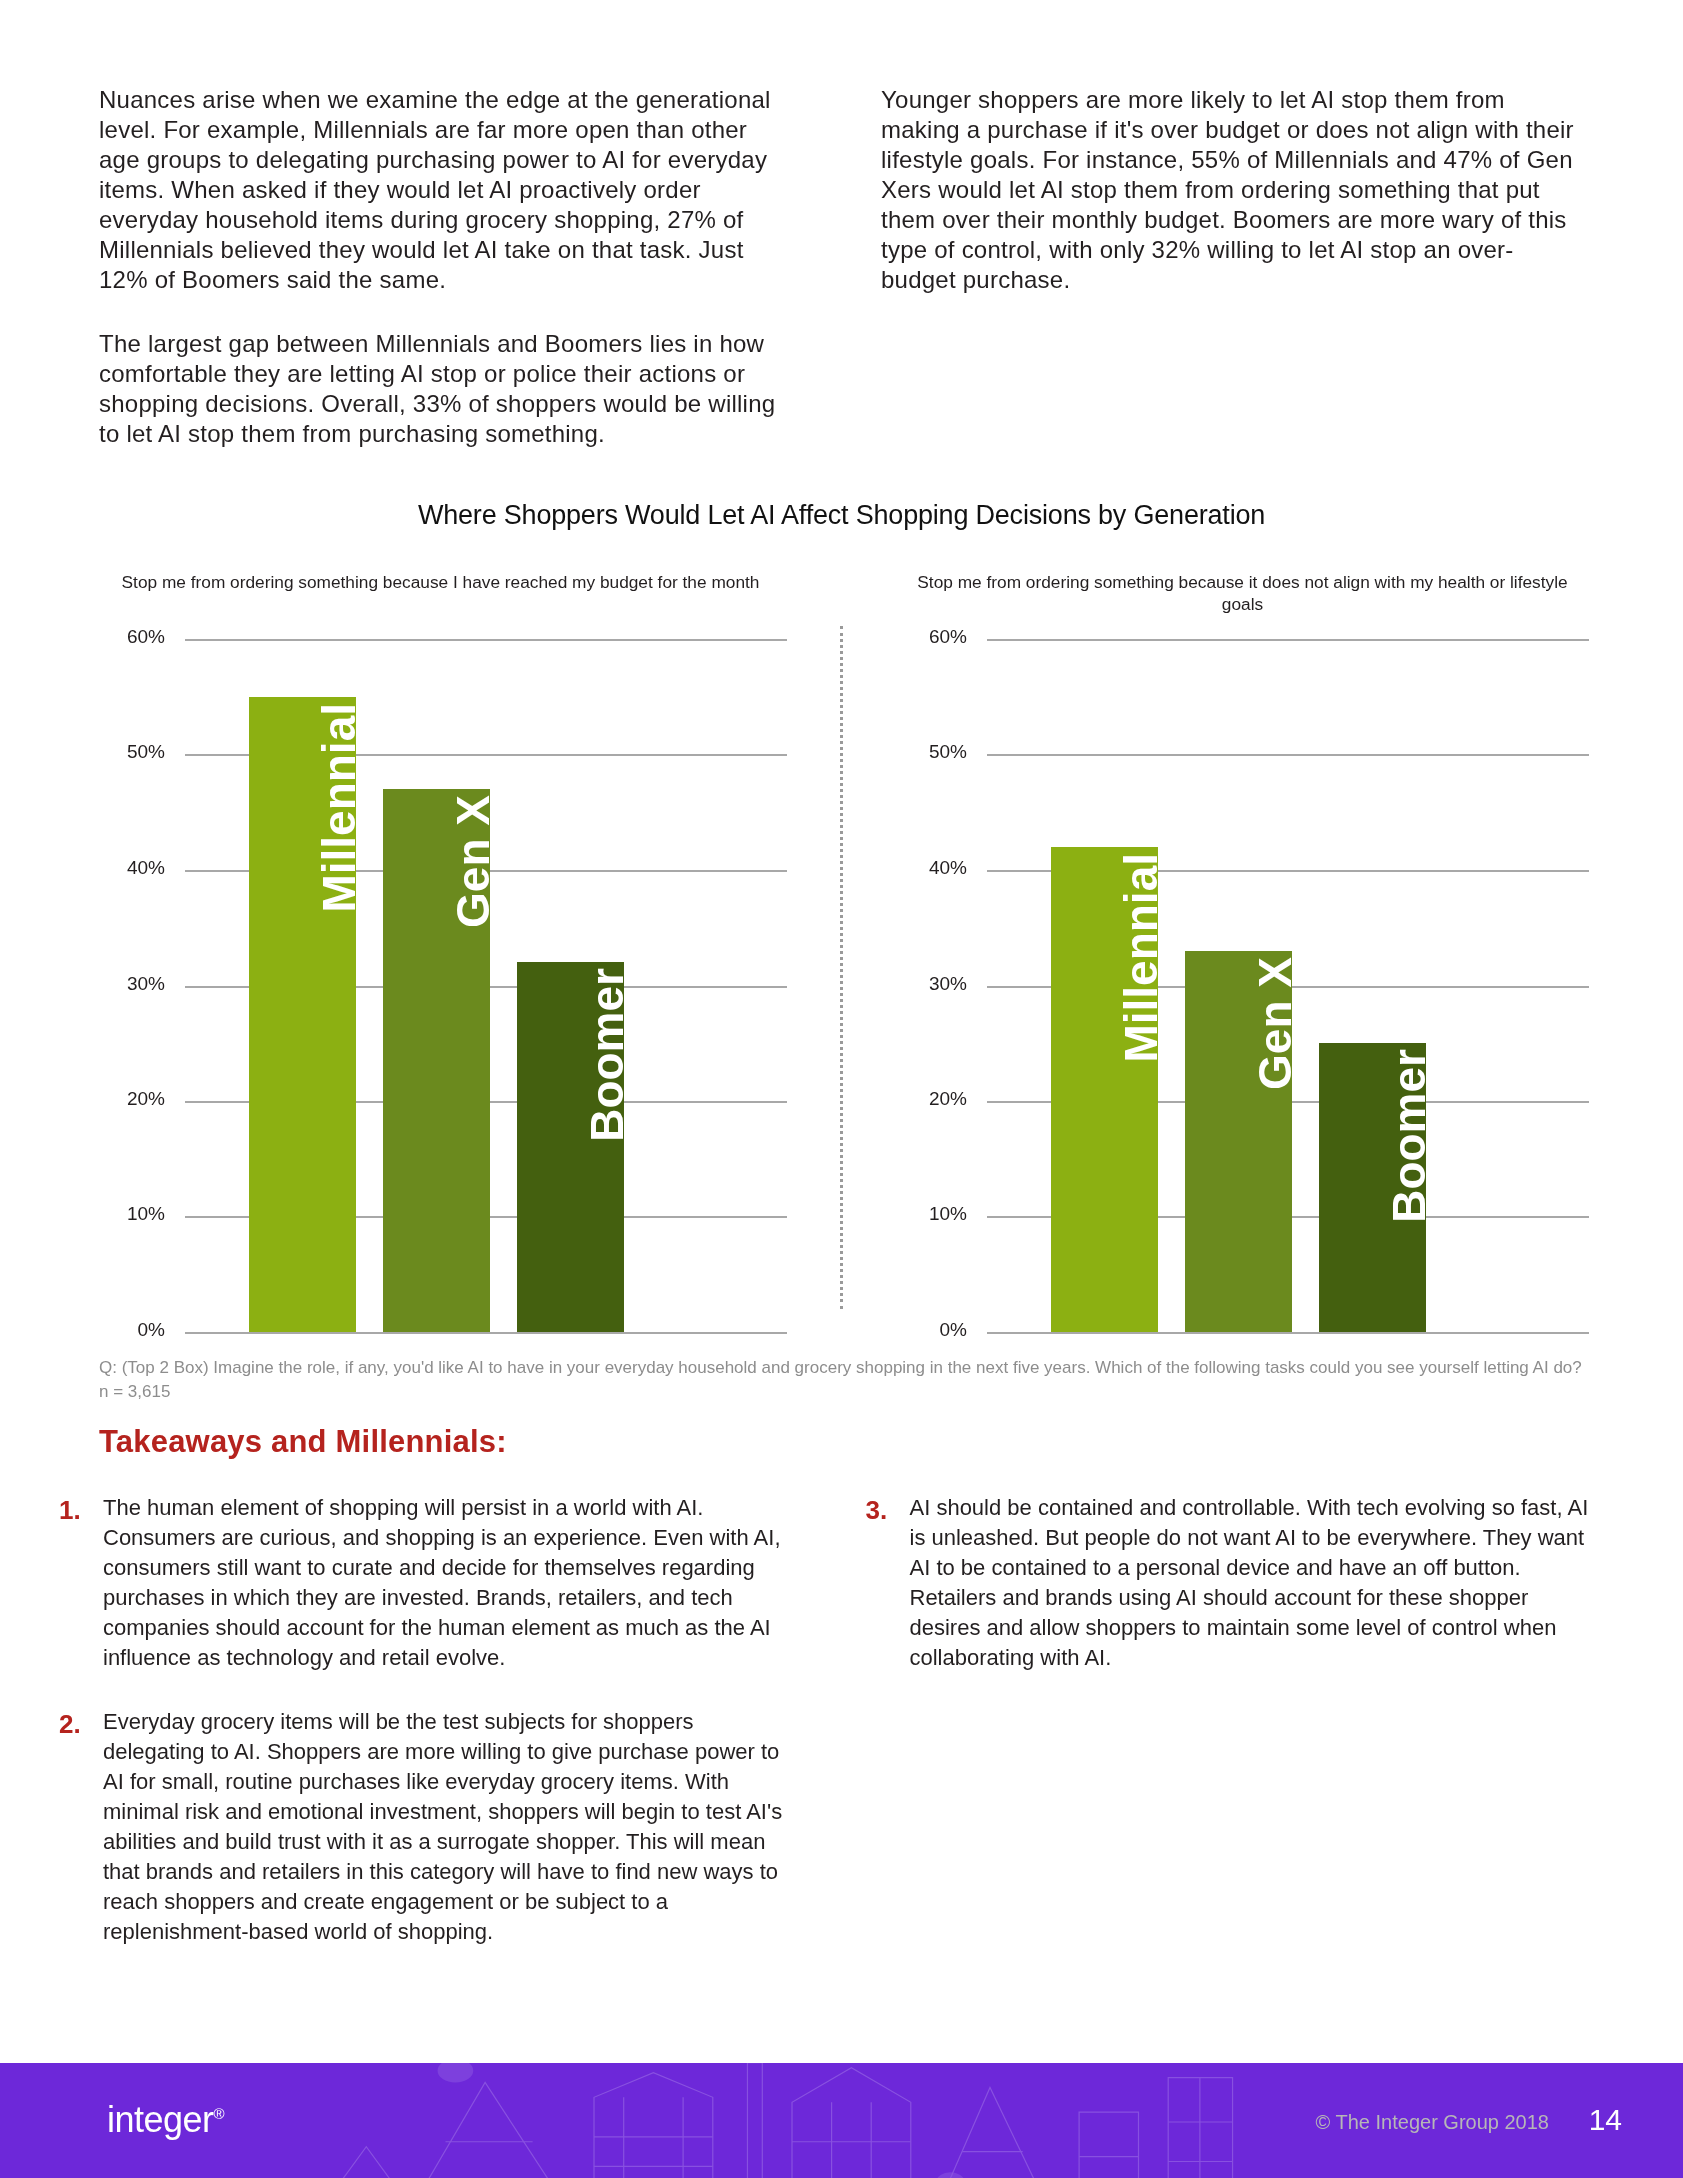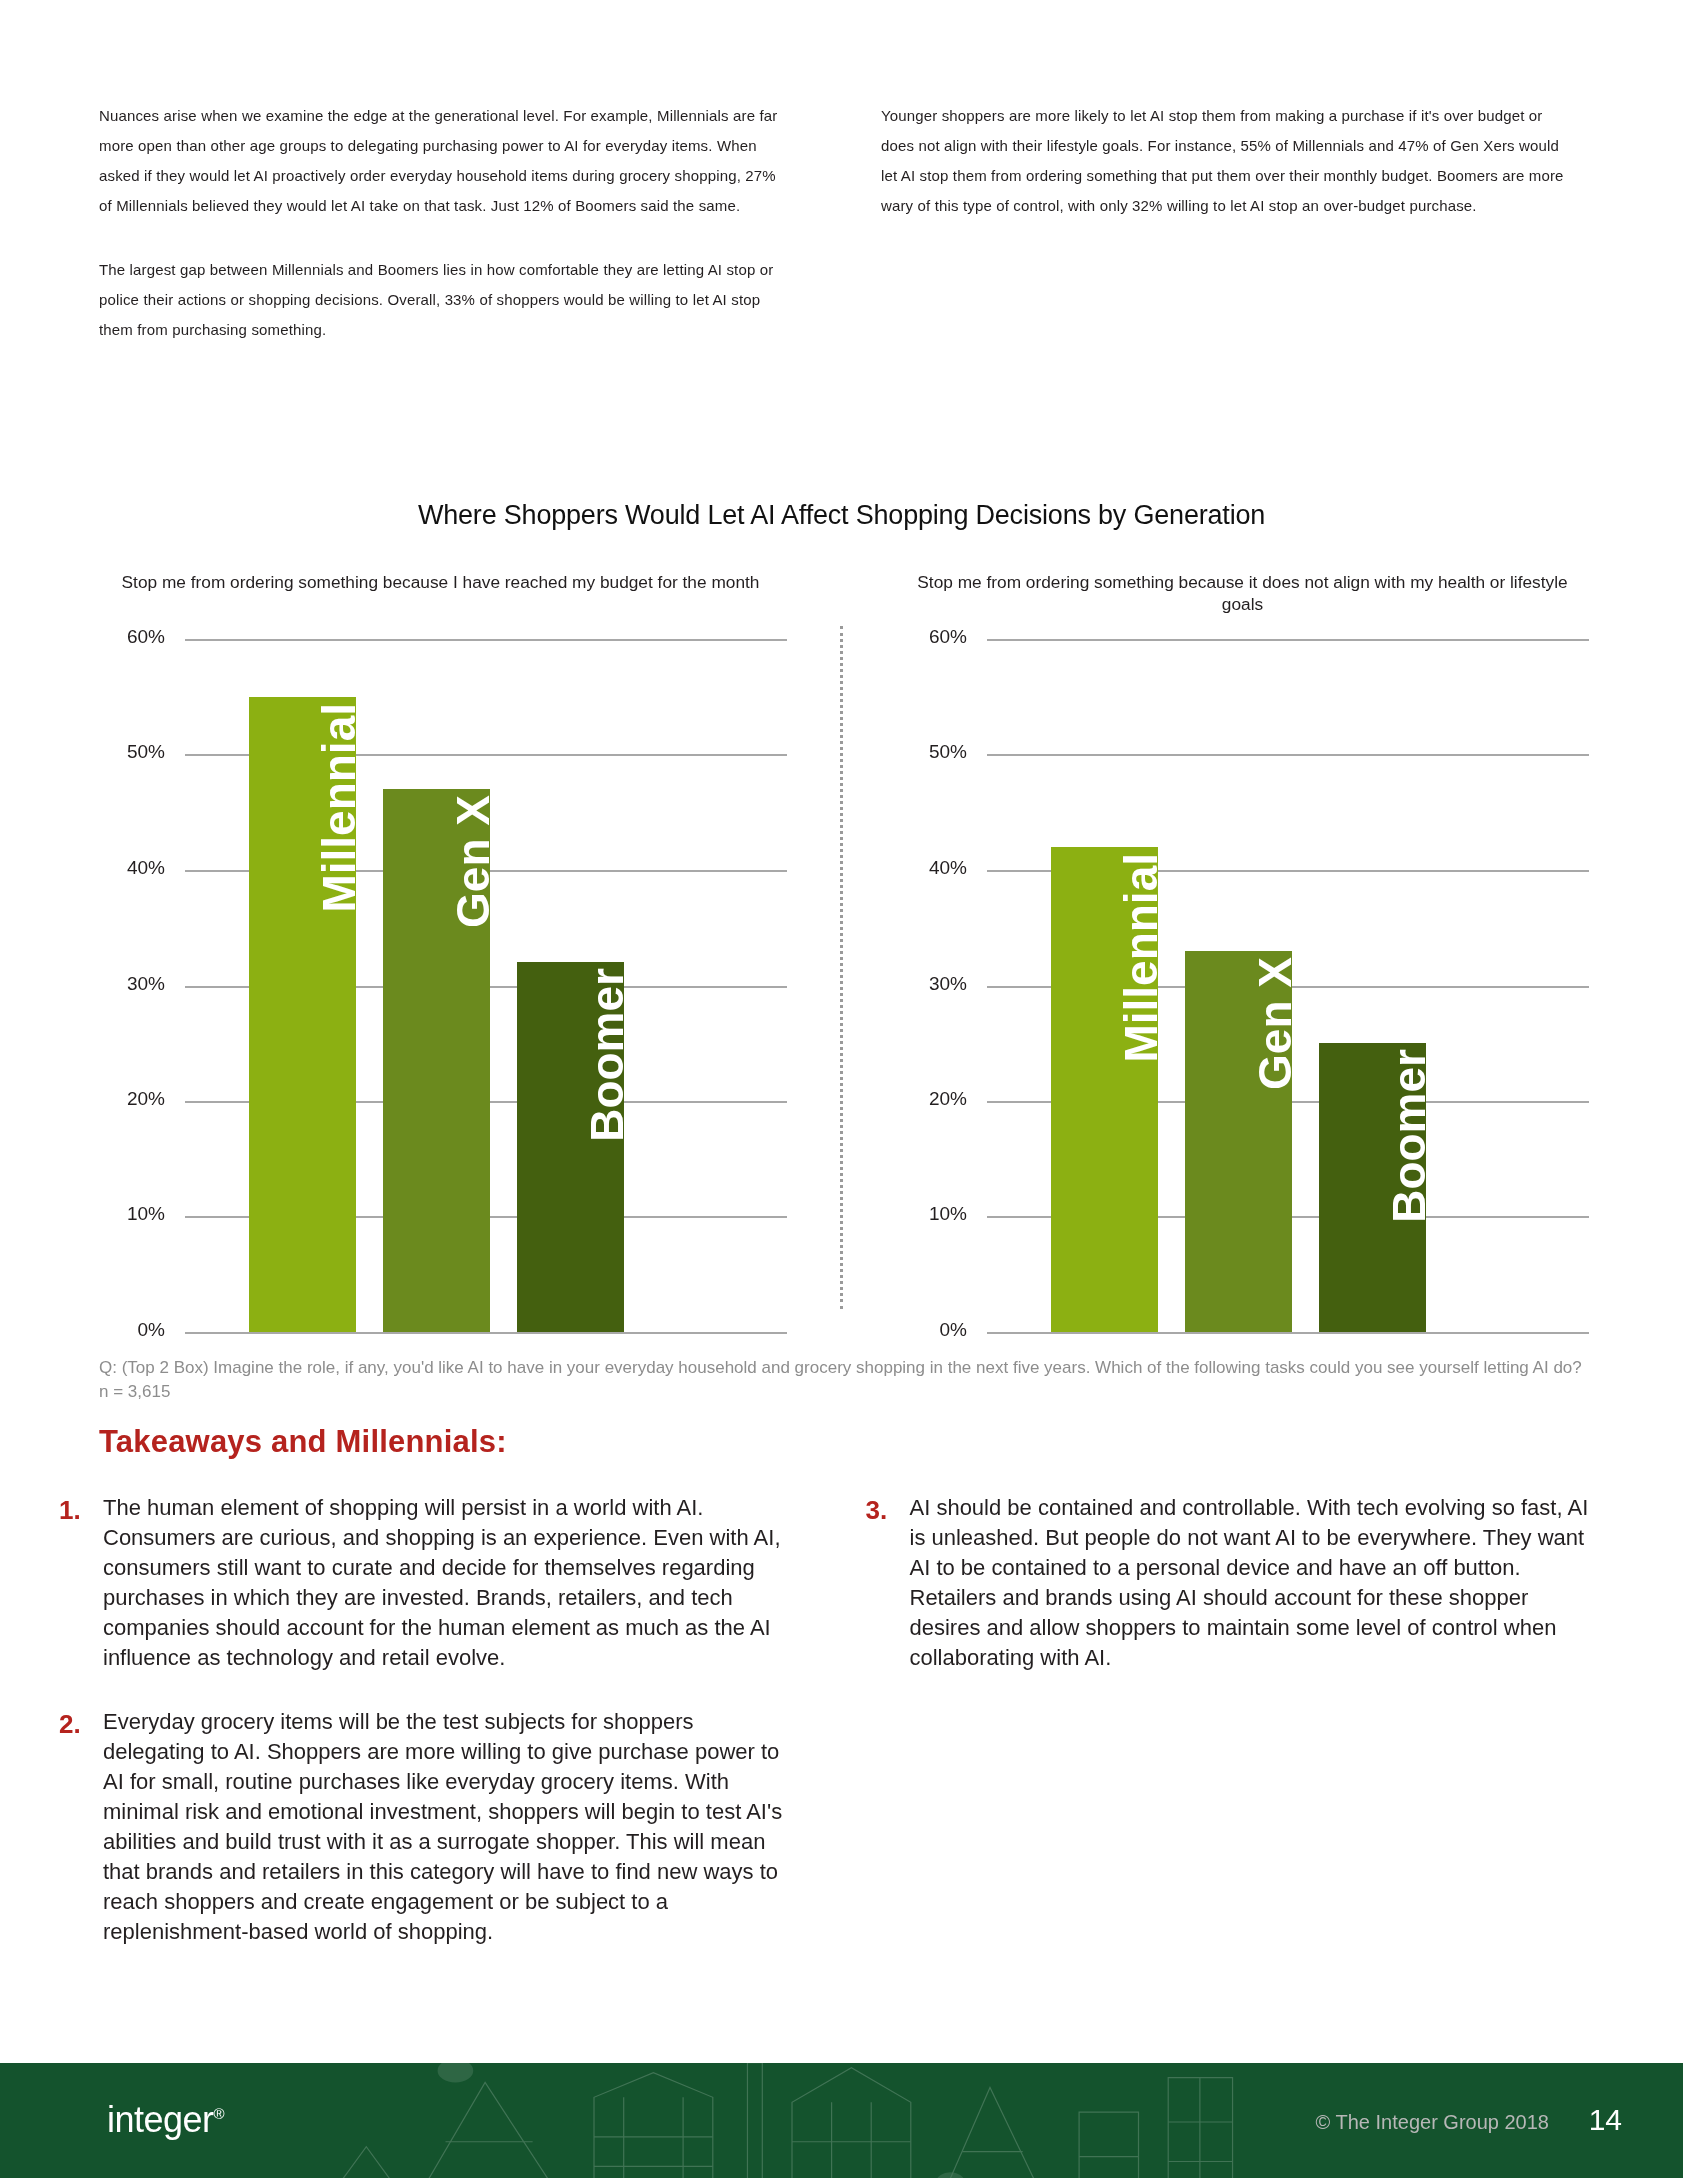--- a/index.html
+++ b/index.html
@@ -16,22 +16,22 @@
   
   .intro {
     position:absolute;
     left:99px; top:85px;
     width:1485px;
     display:flex;
     gap:89px;
   }
   .intro-col { width:693px; }
   .intro-col p {
-    margin:16px 0 34px 0;
-    font-size:15px;
+    margin:0 0 34px 0;
+    font-size:24px;
     line-height:30px;
     color:#231f20;
     letter-spacing:0.01em;
   }
   .intro-col p:last-child { margin-bottom:0; }
 
   
   .chart-block { position:absolute; left:0; top:500px; width:1683px; }
   .chart-title {
     text-align:center;
@@ -165,21 +165,21 @@
     font-size:22px;
     line-height:30px;
     color:#231f20;
   }
 
   
   .footer {
     position:absolute;
     left:0; bottom:0;
     width:1683px; height:115px;
-    background:#14532d;
+    background:#6d28d9;
     overflow:hidden;
   }
   .footer-art {
     position:absolute;
     left:297px; top:-20px;
     width:990px; height:158px;
     opacity:0.22;
   }
   .footer-logo {
     position:absolute;

